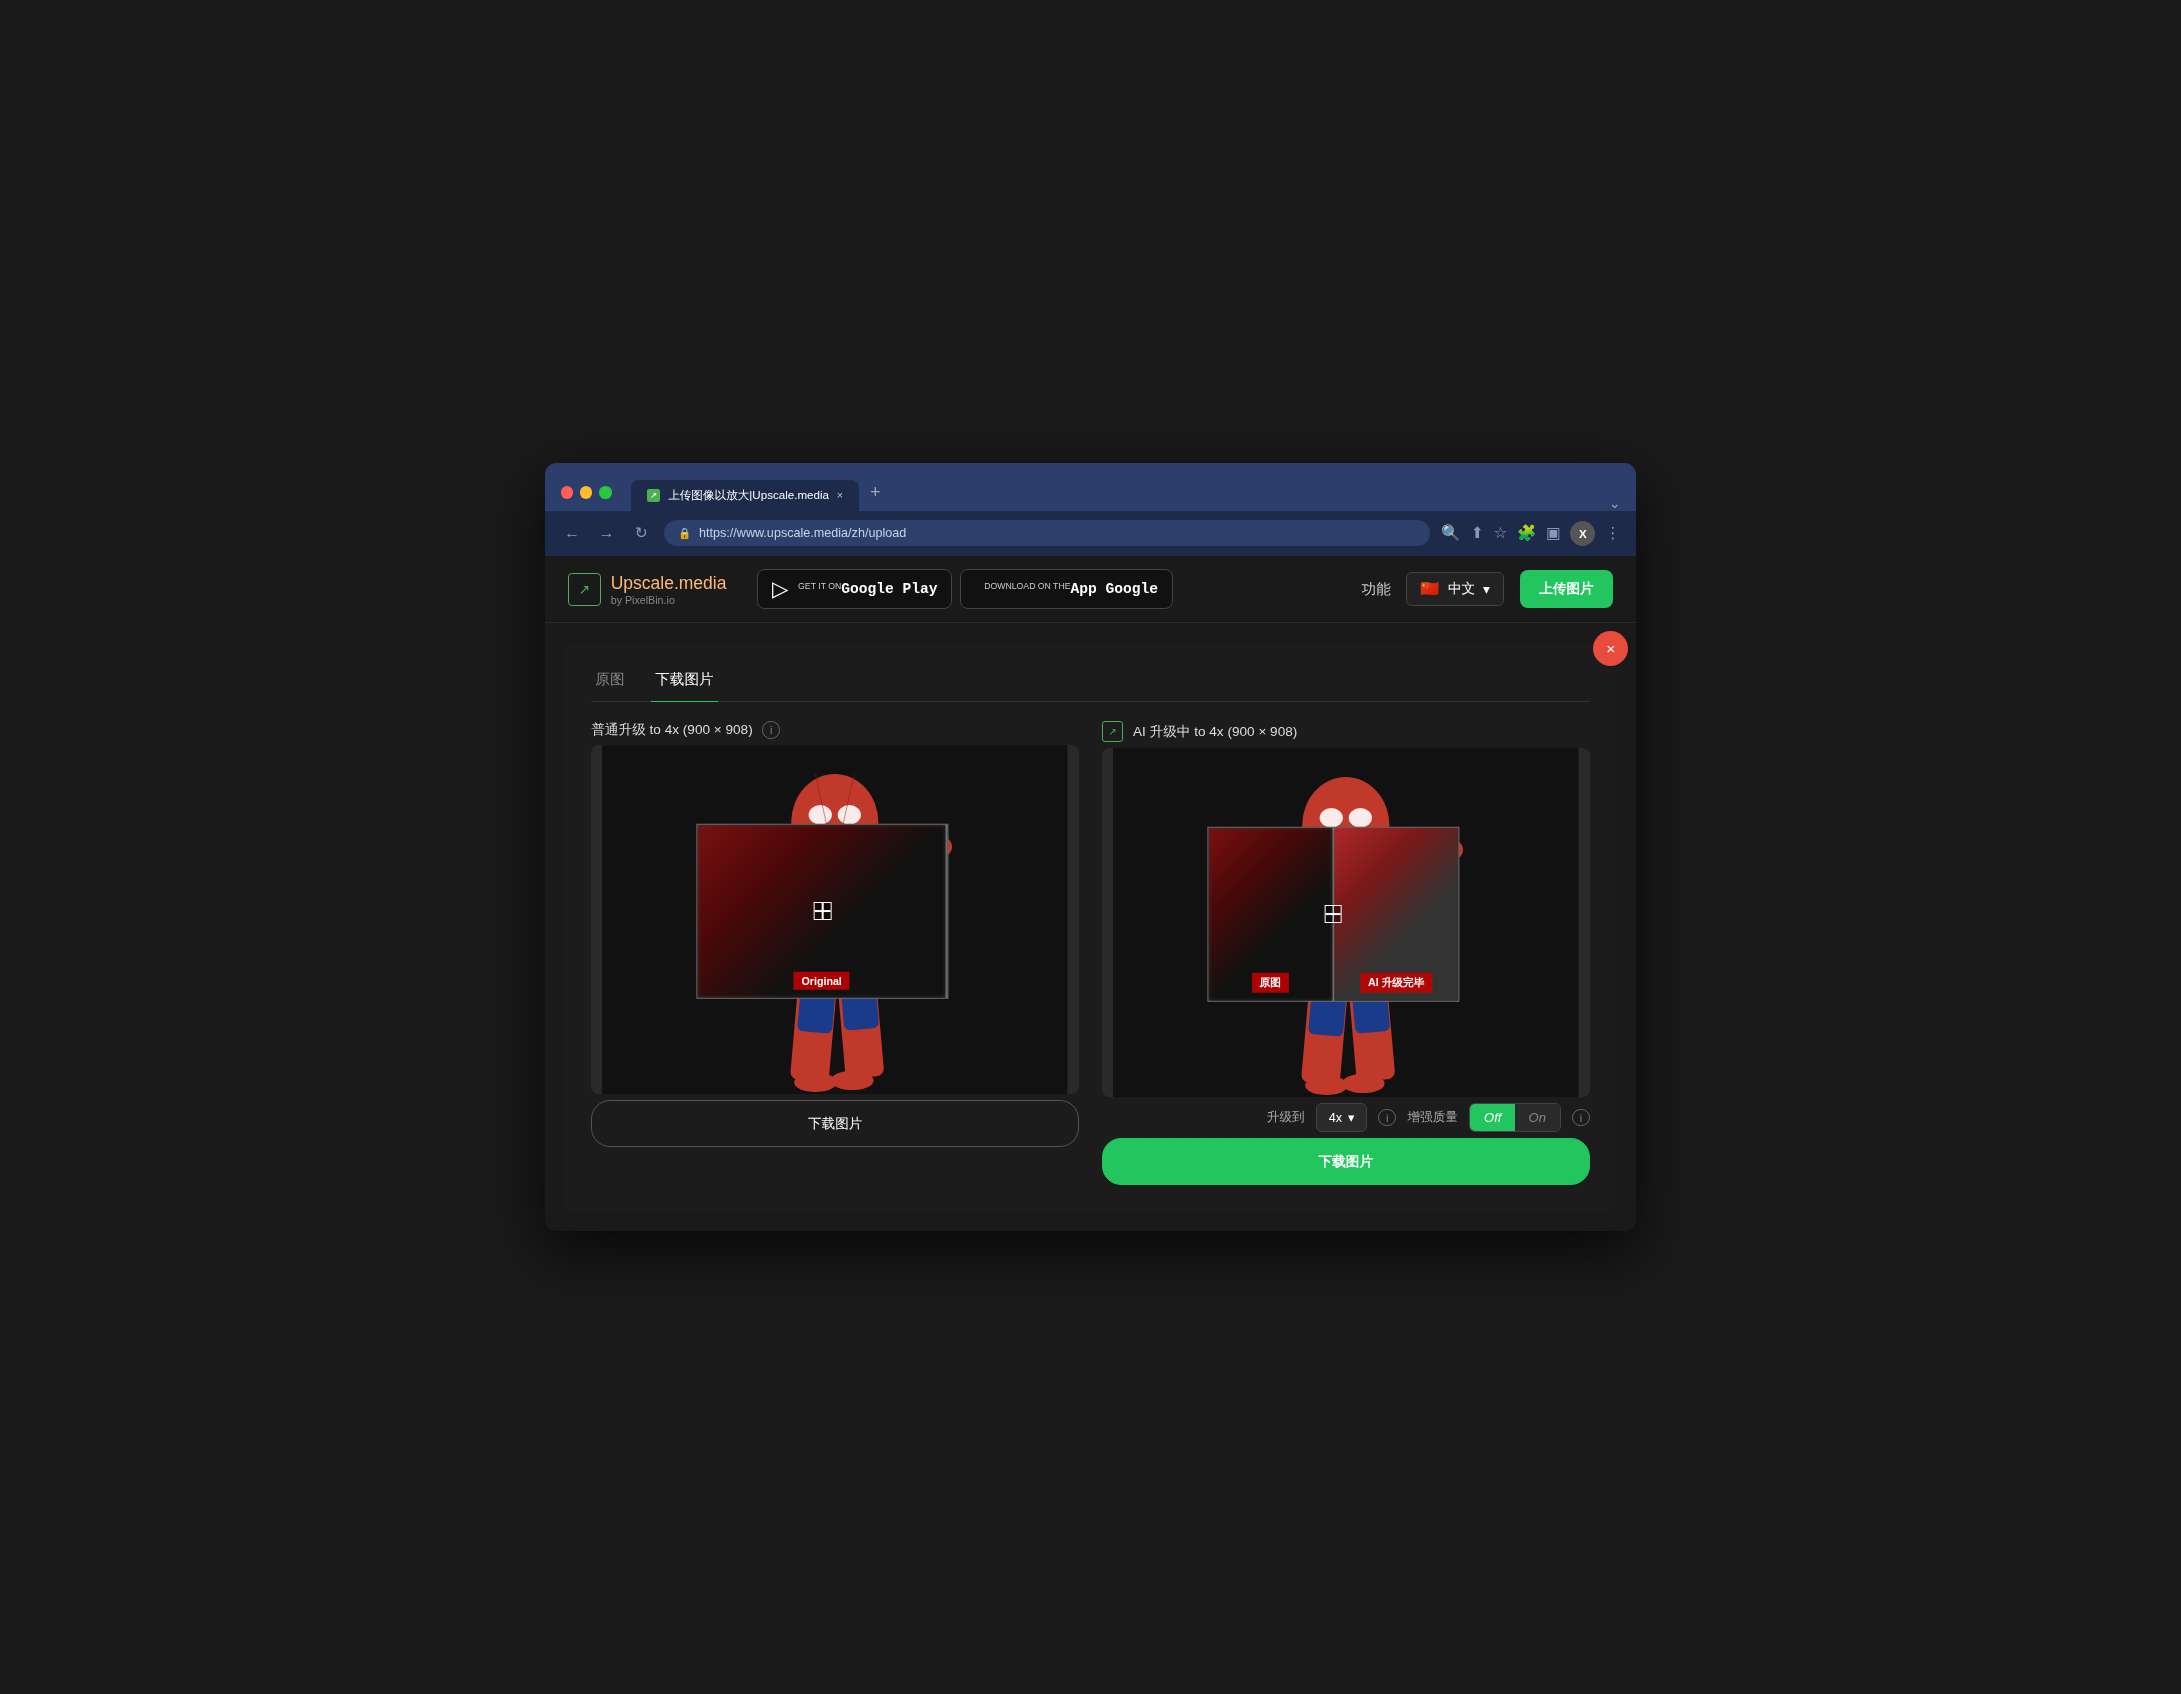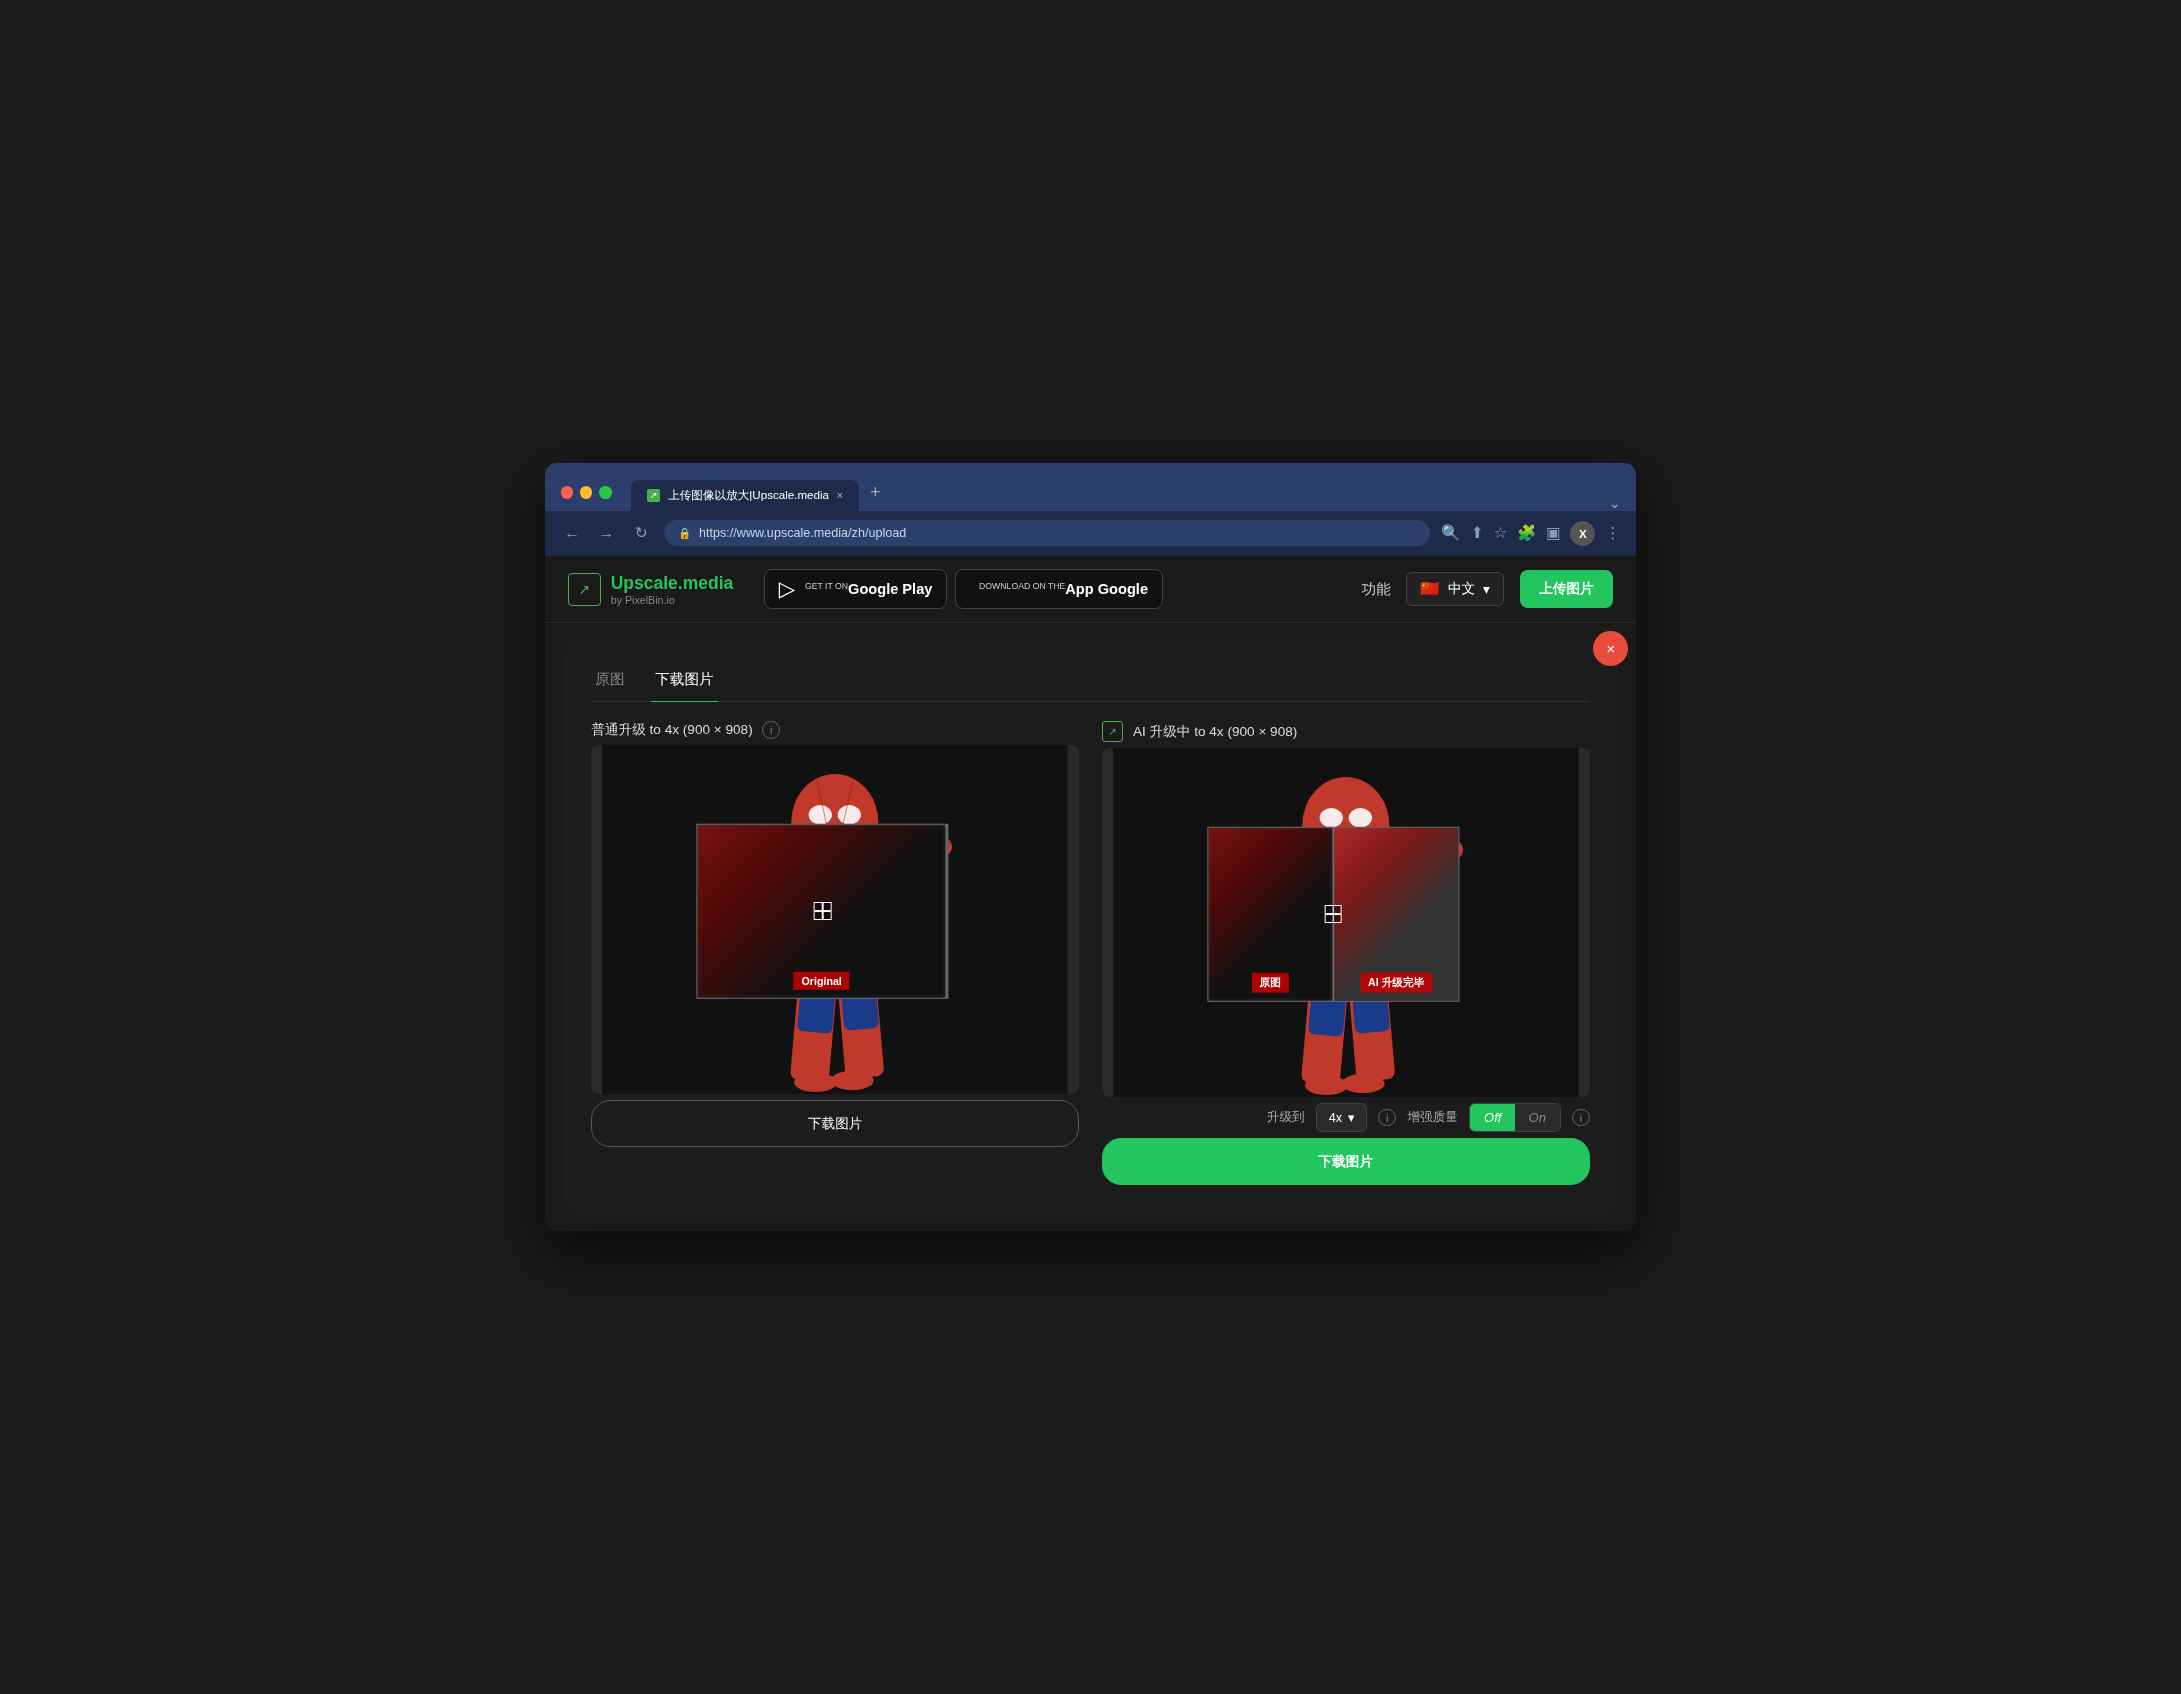--- a/index.html
+++ b/index.html
@@ -196,23 +196,23 @@
       color: #4caf50;
       font-size: 13.6px;
     }
 
     .logo-text {
       display: flex;
       flex-direction: column;
     }
 
     .logo-name {
-      color: #22c55e;
+      color: #fdba74;
       font-size: 17.5px;
-      font-weight: 700;
+      font-weight: 400;
     }
 
     .logo-sub {
       color: #888;
       font-size: 10.7px;
     }
 
     .store-buttons {
       display: flex;
       gap: 7.8px;
@@ -245,20 +245,21 @@
       font-size: 8.7px;
       color: #ccc;
       text-transform: uppercase;
     }
 
     .store-btn-big {
       font-size: 14.6px;
       font-weight: 700;
       color: white;
       line-height: 1.1;
+      font-family: Liberation Mono, monospace;
     }
 
     .header-spacer { flex: 1; }
 
     .nav-link {
       color: #cccccc;
       font-size: 14.6px;
       cursor: pointer;
     }
 

